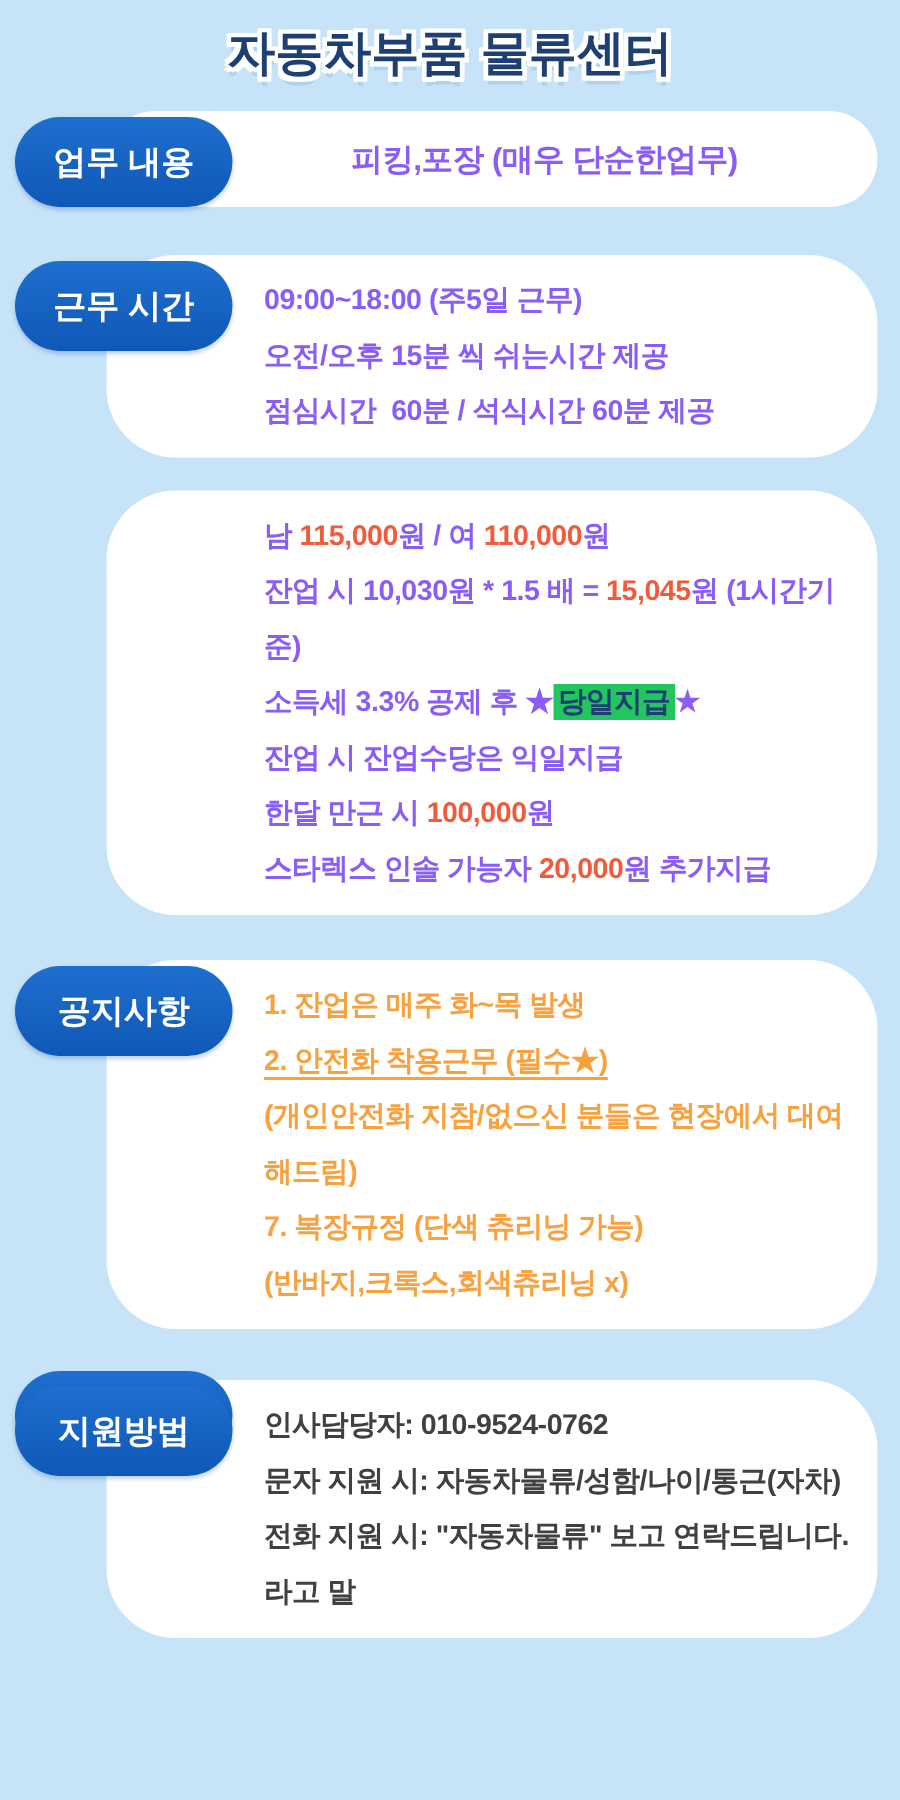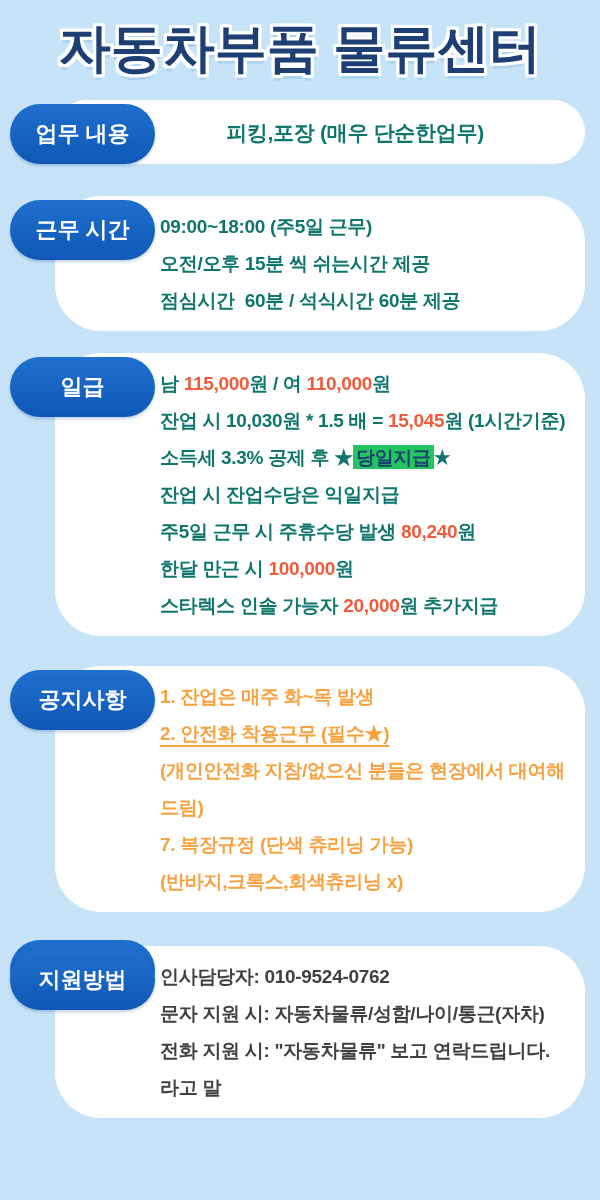--- a/index.html
+++ b/index.html
@@ -7,33 +7,33 @@
   body {
     width:600px; height:1200px;
     background:#C7E3F8;
     font-family:"Liberation Sans", sans-serif;
     overflow:hidden;
   }
   .page { width:600px; height:1200px; padding:12px 0 0 0; position:relative; }
 
   .flyer-title {
     text-align:center;
-    font-size:52px; font-weight:800;
+    font-size:32px; font-weight:800;
     color:#1E3F73;
     letter-spacing:0px;
     margin:2px 0 16px 0;
     text-shadow:
       -3px -3px 0 #ffffff, 3px -3px 0 #ffffff,
       -3px 3px 0 #ffffff, 3px 3px 0 #ffffff,
       0 -3px 0 #ffffff, 0 3px 0 #ffffff,
       -3px 0 0 #ffffff, 3px 0 0 #ffffff,
       0 6px 0 #aed3ef;
   }
 
-  .section { position:relative; margin:0 0 28px 0; }
+  .section { position:relative; margin:0 0 28px 0;padding-left:16px; }
   .pill {
     position:absolute; left:10px; top:4px;
     width:145px; height:60px;
     background:linear-gradient(180deg,#1F6FCE 0%, #0F58B6 100%);
     border-radius:31px;
     display:flex; align-items:center; justify-content:center;
     color:#ffffff; font-size:22px; font-weight:800;
     z-index:2;
     box-shadow:0 2px 3px rgba(18,70,140,.25);
     white-space:pre;
@@ -53,21 +53,21 @@
     display:flex; flex-direction:column; justify-content:center;
   }
   .line {
     font-size:19px; font-weight:700;
     line-height:37px;
     white-space:pre-wrap;
     letter-spacing:-0.3px;
   }
   .center-box .line { font-size:21px; }
 
-  .seg-navy   { color:#0f766e; }
+  .seg-navy   { color:#8b5cf6; }
   .seg-red    { color:#F15B3B; }
   .seg-orange { color:#F8A13F; }
   .seg-orange-underline {
     color:#F8A13F;
     text-decoration:underline;
     text-decoration-thickness:2px;
     text-underline-offset:5px;
   }
   .seg-blue   { color:#404040; }
   .seg-highlight {
@@ -105,28 +105,26 @@
     <div class="box">
       <div>
           <div class="line"><span class="seg-navy">09:00~18:00 (주5일 근무)</span></div>
           <div class="line"><span class="seg-navy">오전/오후 15분 씩 쉬는시간 제공</span></div>
           <div class="line"><span class="seg-navy">점심시간  60분 / 석식시간 60분 제공</span></div>
         </div>
     </div>
   </div>
 
   <div class="section section-daily-pay">
-    <div class="pill">일급</div>
     <div class="box">
       <div>
           <div class="line"><span class="seg-navy">남 </span><span class="seg-red">115,000</span><span class="seg-navy">원 / 여 </span><span class="seg-red">110,000</span><span class="seg-navy">원</span></div>
           <div class="line"><span class="seg-navy">잔업 시 10,030원 * 1.5 배 = </span><span class="seg-red">15,045</span><span class="seg-navy">원 (1시간기준)</span></div>
           <div class="line"><span class="seg-navy">소득세 3.3% 공제 후 ★</span><span class="seg-highlight">당일지급</span><span class="seg-navy">★</span></div>
           <div class="line"><span class="seg-navy">잔업 시 잔업수당은 익일지급</span></div>
-          <div class="line"><span class="seg-navy">주5일 근무 시 주휴수당 발생 </span><span class="seg-red">80,240</span><span class="seg-navy">원</span></div>
           <div class="line"><span class="seg-navy">한달 만근 시 </span><span class="seg-red">100,000</span><span class="seg-navy">원</span></div>
           <div class="line"><span class="seg-navy">스타렉스 인솔 가능자 </span><span class="seg-red">20,000</span><span class="seg-navy">원 추가지급</span></div>
         </div>
     </div>
   </div>
 
   <div class="section section-notices">
     <div class="pill">공지사항</div>
     <div class="box">
       <div>

